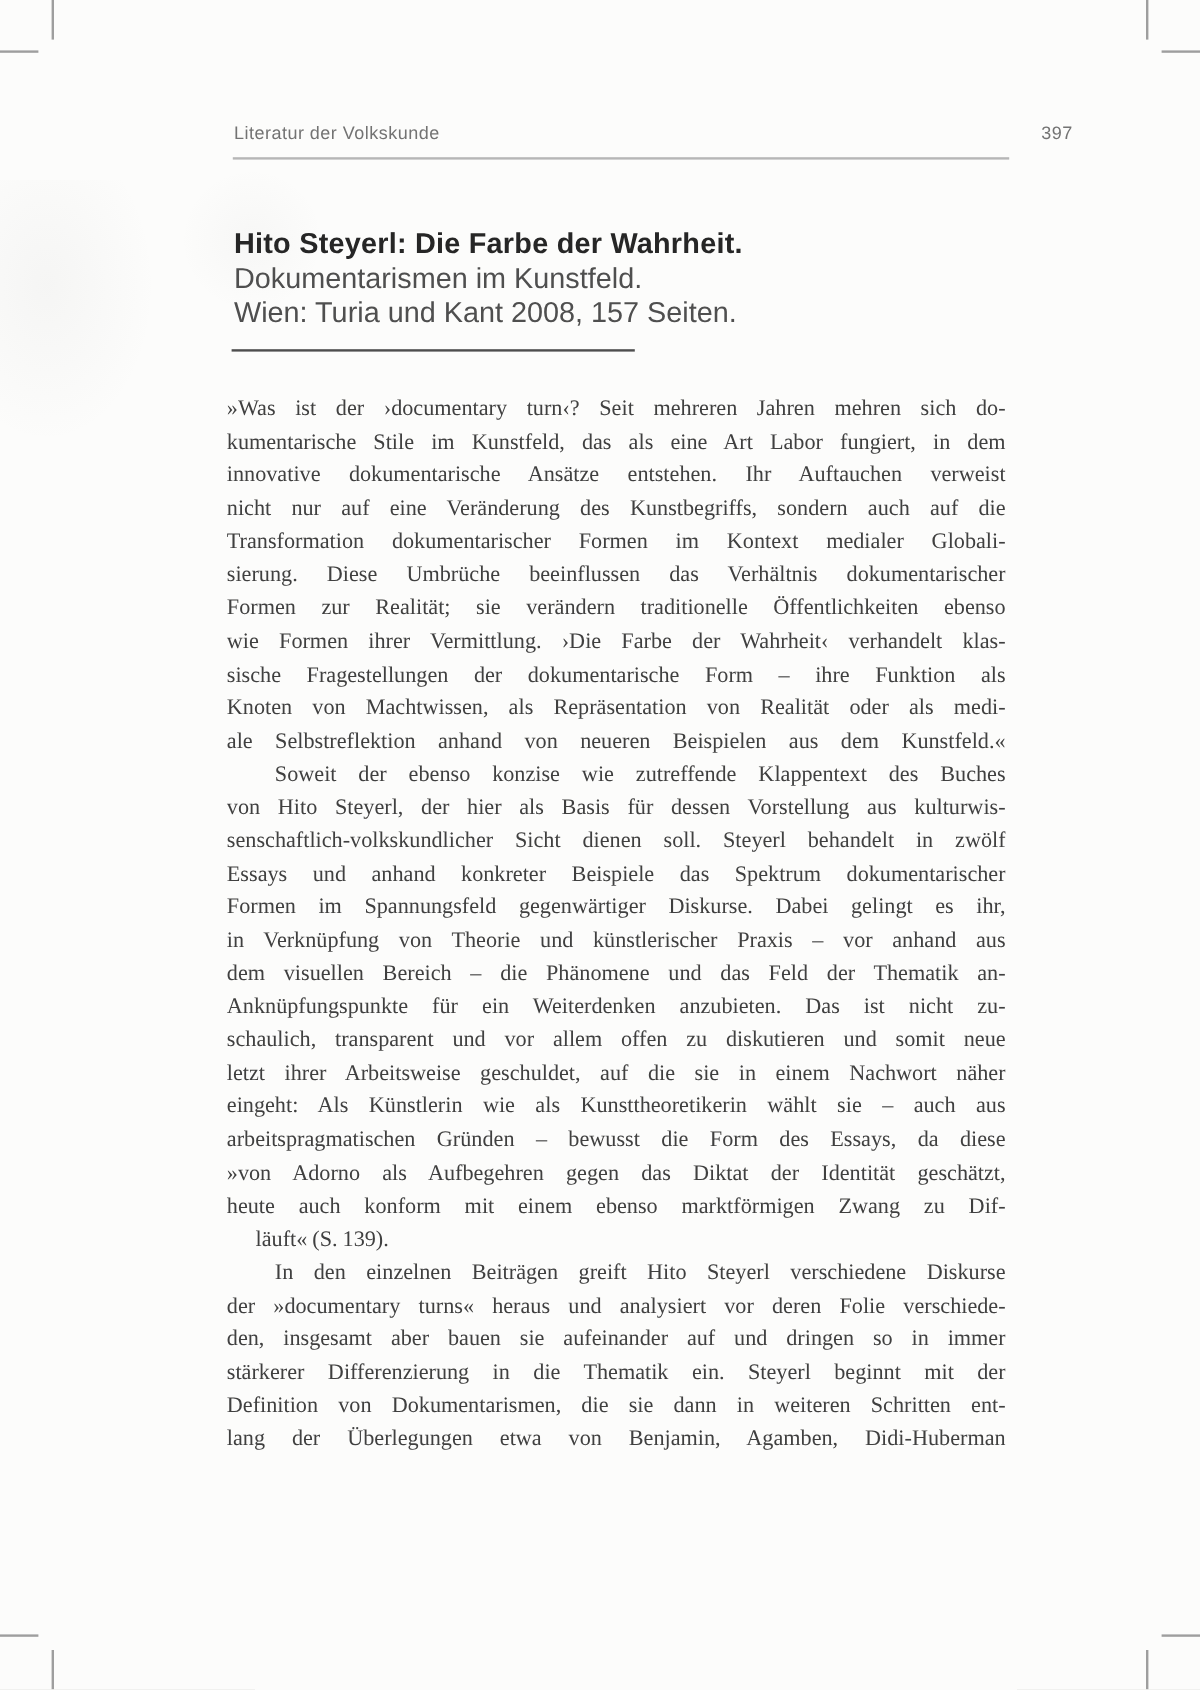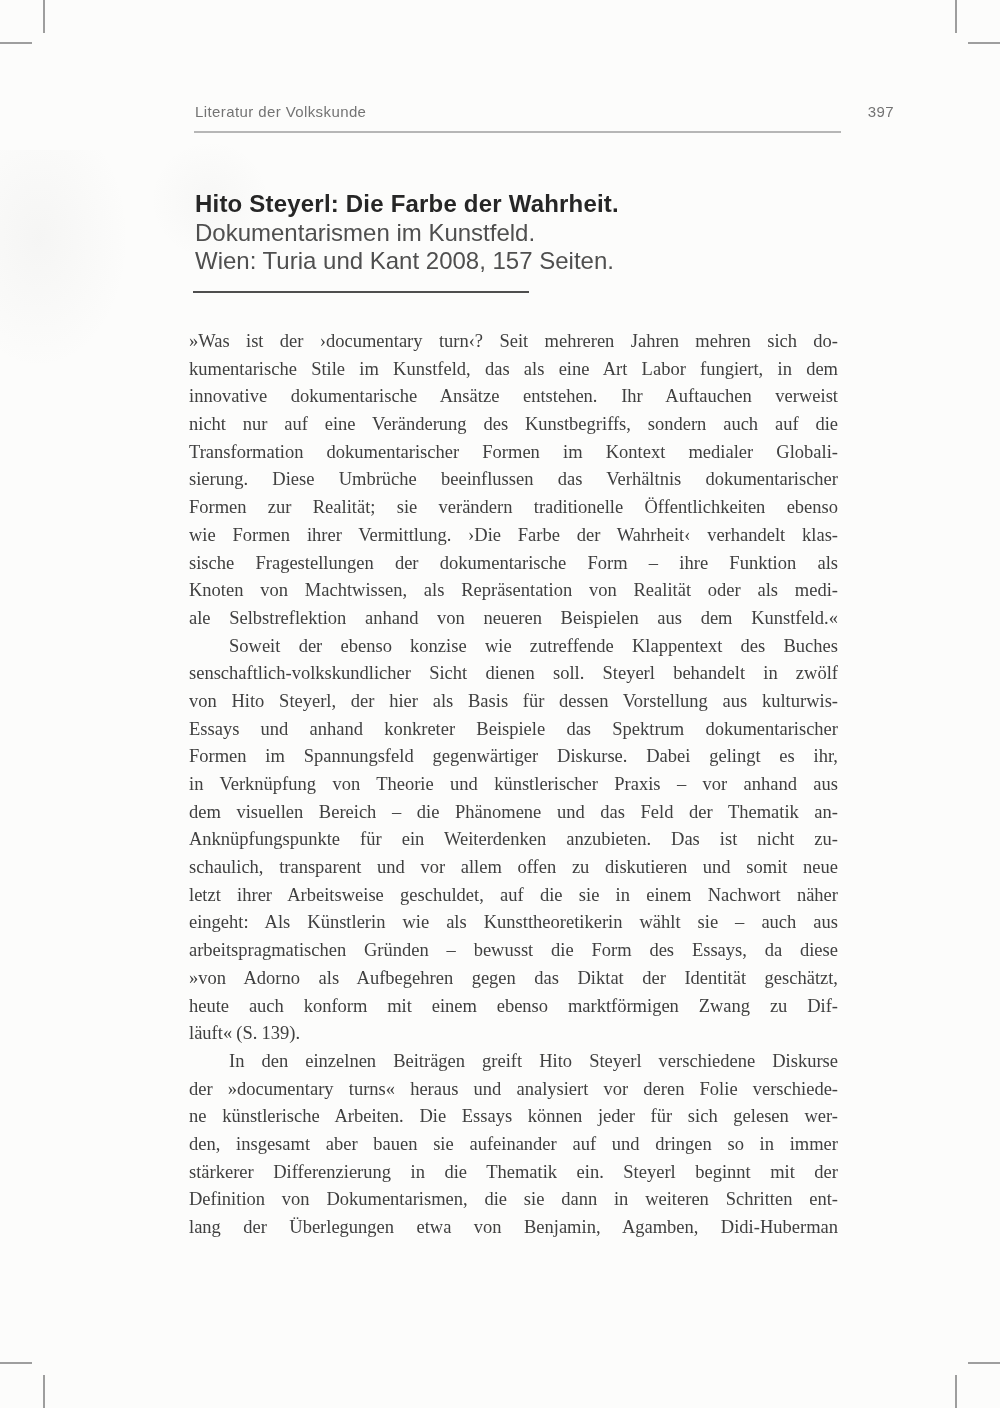--- a/index.html
+++ b/index.html
@@ -47,21 +47,21 @@
   .body-text{
     position:absolute;left:189px;top:328px;width:649px;
     font-family:"Liberation Serif","DejaVu Serif",serif;
     font-size:18.5px;color:#404040;
     word-spacing:-0.5px;
   }
   .bodyline{
     height:27.7px;line-height:27.7px;overflow:hidden;
     text-align:justify;text-align-last:justify;
   }
-  .bodyline.rag{text-align:center;text-align-last:left;}
+  .bodyline.rag{text-align:center;text-align-last:left;margin-left:24px;}
   .bodyline.ind{padding-left:40px;}
 </style>
 </head>
 <body>
 
 <div class="page">
 
   <div class="smudge s1"></div>
   <div class="smudge s2"></div>
 
@@ -93,36 +93,35 @@
       <div class="bodyline">innovative dokumentarische Ansätze entstehen. Ihr Auftauchen verweist</div>
       <div class="bodyline">nicht nur auf eine Veränderung des Kunstbegriffs, sondern auch auf die</div>
       <div class="bodyline">Transformation dokumentarischer Formen im Kontext medialer Globali-</div>
       <div class="bodyline">sierung. Diese Umbrüche beeinflussen das Verhältnis dokumentarischer</div>
       <div class="bodyline">Formen zur Realität; sie verändern traditionelle Öffentlichkeiten ebenso</div>
       <div class="bodyline">wie Formen ihrer Vermittlung. ›Die Farbe der Wahrheit‹ verhandelt klas-</div>
       <div class="bodyline">sische Fragestellungen der dokumentarische Form – ihre Funktion als</div>
       <div class="bodyline">Knoten von Machtwissen, als Repräsentation von Realität oder als medi-</div>
       <div class="bodyline">ale Selbstreflektion anhand von neueren Beispielen aus dem Kunstfeld.«</div>
       <div class="bodyline ind">Soweit der ebenso konzise wie zutreffende Klappentext des Buches</div>
+      <div class="bodyline">von Hito Steyerl, der hier als Basis für dessen Vorstellung aus kulturwis-</div>
       <div class="bodyline">senschaftlich-volkskundlicher Sicht dienen soll. Steyerl behandelt in zwölf</div>
-      <div class="bodyline">von Hito Steyerl, der hier als Basis für dessen Vorstellung aus kulturwis-</div>
       <div class="bodyline">Essays und anhand konkreter Beispiele das Spektrum dokumentarischer</div>
       <div class="bodyline">Formen im Spannungsfeld gegenwärtiger Diskurse. Dabei gelingt es ihr,</div>
       <div class="bodyline">in Verknüpfung von Theorie und künstlerischer Praxis – vor anhand aus</div>
       <div class="bodyline">dem visuellen Bereich – die Phänomene und das Feld der Thematik an-</div>
       <div class="bodyline">Anknüpfungspunkte für ein Weiterdenken anzubieten. Das ist nicht zu-</div>
       <div class="bodyline">schaulich, transparent und vor allem offen zu diskutieren und somit neue</div>
       <div class="bodyline">letzt ihrer Arbeitsweise geschuldet, auf die sie in einem Nachwort näher</div>
       <div class="bodyline">eingeht: Als Künstlerin wie als Kunsttheoretikerin wählt sie – auch aus</div>
       <div class="bodyline">arbeitspragmatischen Gründen – bewusst die Form des Essays, da diese</div>
       <div class="bodyline">»von Adorno als Aufbegehren gegen das Diktat der Identität geschätzt,</div>
       <div class="bodyline">heute auch konform mit einem ebenso marktförmigen Zwang zu Dif-</div>
       <div class="bodyline rag">läuft« (S. 139).</div>
       <div class="bodyline ind">In den einzelnen Beiträgen greift Hito Steyerl verschiedene Diskurse</div>
       <div class="bodyline">der »documentary turns« heraus und analysiert vor deren Folie verschiede-</div>
-      <div class="bodyline">ne künstlerische Arbeiten. Die Essays können jeder für sich gelesen wer-</div>
       <div class="bodyline">den, insgesamt aber bauen sie aufeinander auf und dringen so in immer</div>
       <div class="bodyline">stärkerer Differenzierung in die Thematik ein. Steyerl beginnt mit der</div>
       <div class="bodyline">Definition von Dokumentarismen, die sie dann in weiteren Schritten ent-</div>
       <div class="bodyline">lang der Überlegungen etwa von Benjamin, Agamben, Didi-Huberman</div>
     </main>
 
 </div>
 
 </body></html>

